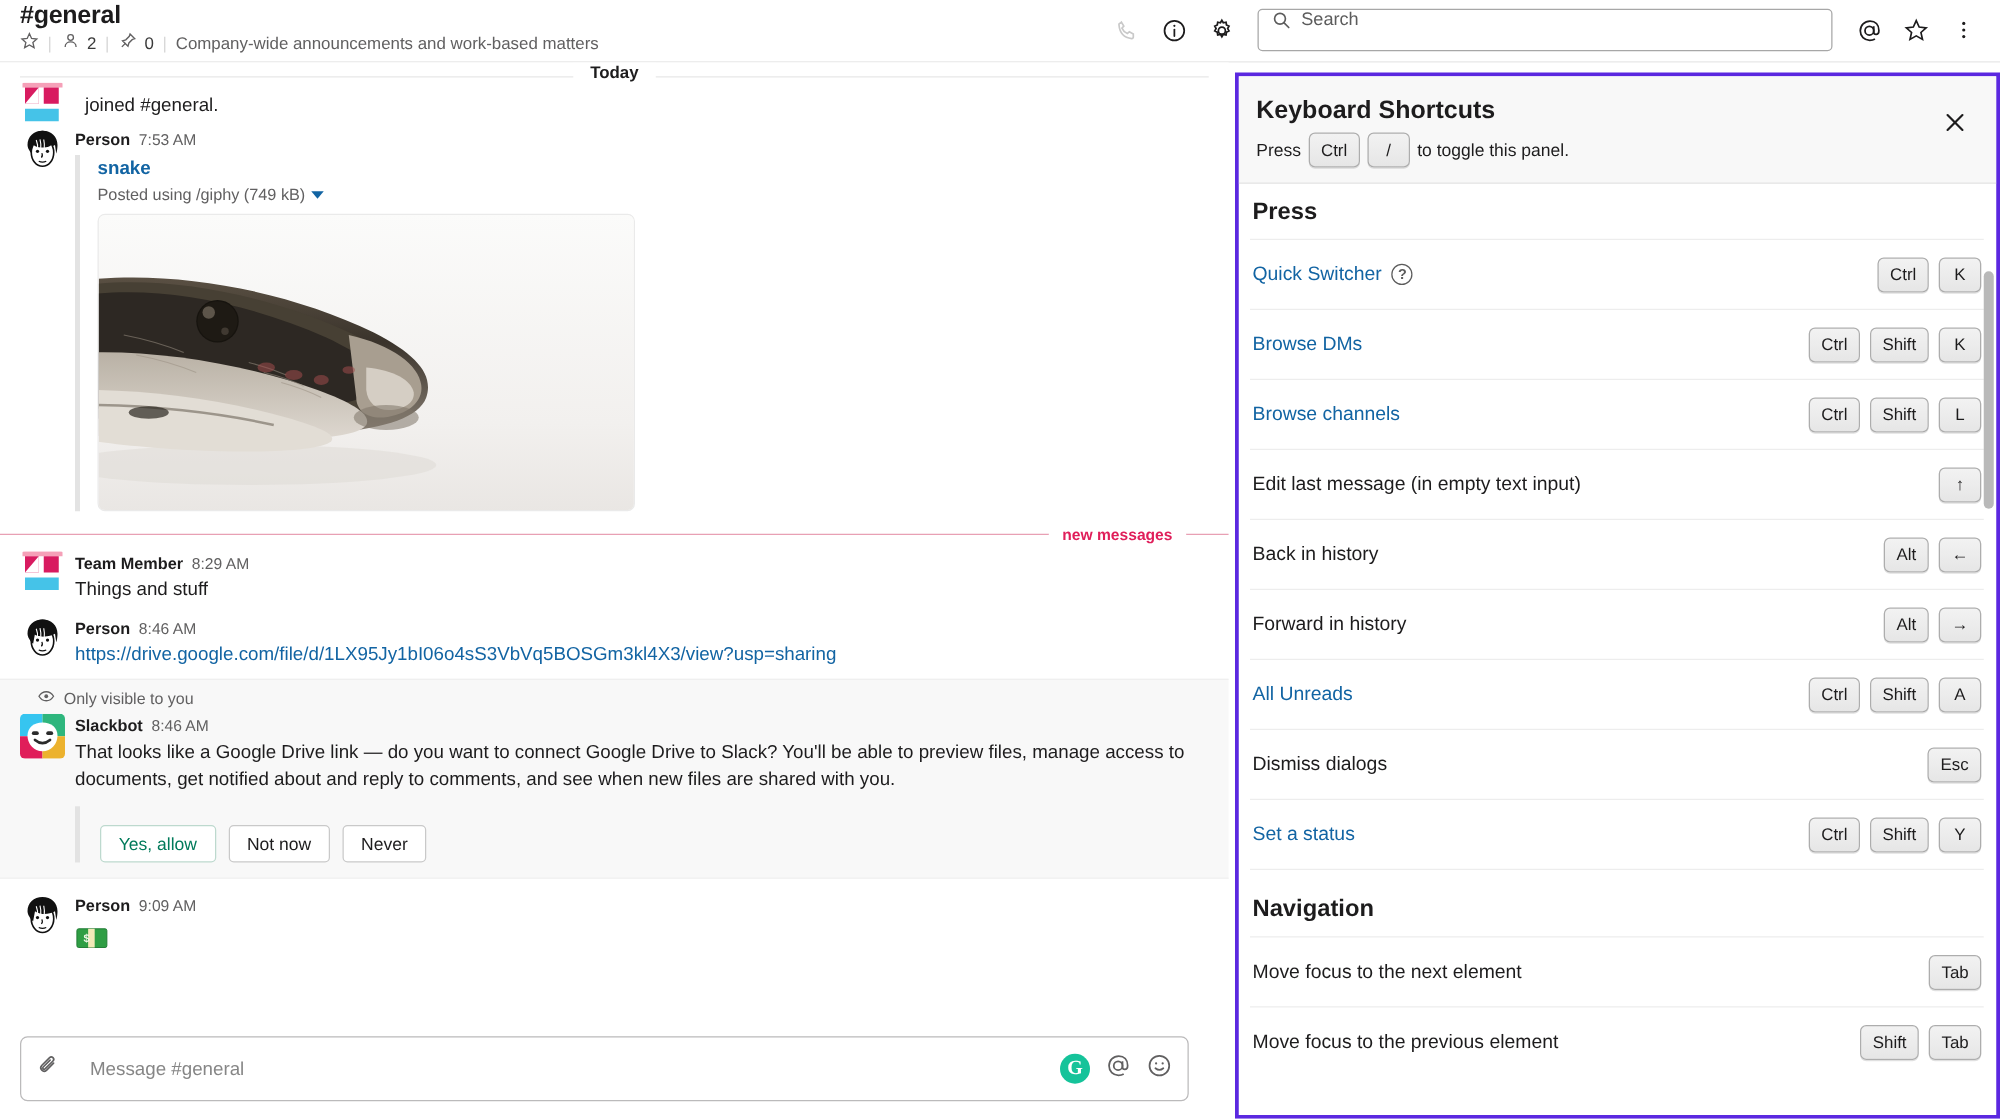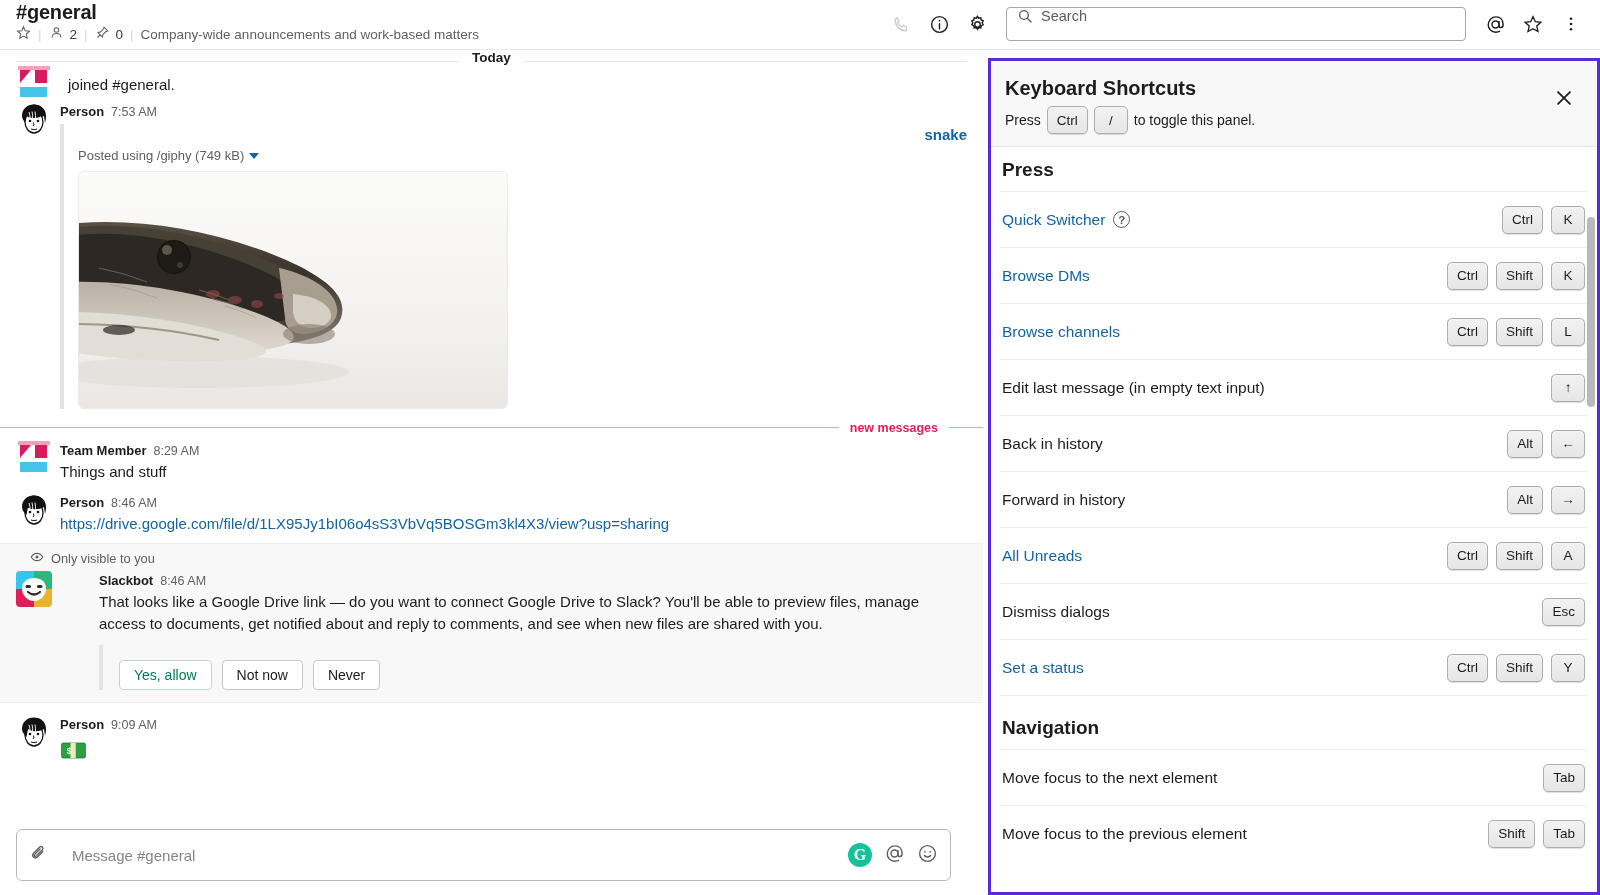--- a/index.html
+++ b/index.html
@@ -70,21 +70,21 @@
   .msg-text { font-size: 15px; color: #1d1c1d; line-height: 22px; }
   .msg-link { color: #1264a3; text-decoration: none; word-break: break-all; cursor: pointer; }
 
   
   .join-row { display:flex; align-items:center; padding: 0 16px; height: 24px; gap: 8px; margin-left:0;}
   .join-av { width: 36px; height: 36px; margin-right: 8px; border-radius:4px; overflow:hidden; flex:0 0 36px; position:relative;}
   .join-text { font-size: 15px; color: #1d1c1d; }
 
   
   .attach { border-left: 4px solid #e3e3e3; padding-left: 14px; margin-top: 2px; }
-  .attach-title { font-size: 15px; color: #1264a3; font-weight: 600; cursor: pointer; line-height: 22px; text-align: right;}
+  .attach-title { font-size: 15px; color: #1264a3; font-weight: 600; cursor: pointer; line-height: 22px;}
   .attach-sub { font-size: 13px; color: #616061; margin-top: 2px; display: flex; align-items: center; gap: 5px; }
   .caret-dn { width:0;height:0;border-left:5px solid transparent;border-right:5px solid transparent;border-top:6px solid #1264a3; display:inline-block; cursor:pointer;}
   .snake-img {
     width: 430px; height: 238px; margin-top: 8px; border: 1px solid #eaeaea; border-radius: 6px;
     overflow: hidden; position: relative; background: #f7f6f4;
   }
 
   
   .new-div { position: relative; height: 20px; margin-top: 4px; }
   .new-div .nline { position: absolute; left: 0; right: 0; top: 10px; height: 1px; background: #e8a0b4; }
@@ -396,21 +396,21 @@
     <div class="ephemeral" style="margin-top:6px;">
       <div class="only-you">
         <span>
           <svg width="14" height="14" viewBox="0 0 24 24" fill="none" stroke="#616061" stroke-width="1.8">
             <path d="M2 12s3.8-6.2 10-6.2S22 12 22 12s-3.8 6.2-10 6.2S2 12 2 12z"></path>
               <circle cx="12" cy="12" r="2.6" fill="#616061" stroke="none"></circle>
           </svg>
         </span>
         <span>Only visible to you</span>
       </div>
-      <div class="msg" style="padding-top:4px;gap:39px;">
+      <div class="msg" style="padding-top:4px;">
         <div class="avatar">
           <svg width="36" height="36" viewBox="0 0 36 36">
             <rect x="0" y="0" width="18" height="18" fill="#36c5f0"></rect>
             <rect x="18" y="0" width="18" height="18" fill="#2eb67d"></rect>
             <rect x="0" y="18" width="18" height="18" fill="#e01e5a"></rect>
             <rect x="18" y="18" width="18" height="18" fill="#ecb22e"></rect>
             <path d="M18 7c7 0 12 4 12 10.5S25 30 18 30 6 24 6 17.5 11 7 18 7z" fill="#ffffff"></path>
             <rect x="9.5" y="14" width="5.5" height="3" rx="1.5" fill="#2b2b2b"></rect>
             <rect x="21" y="14" width="5.5" height="3" rx="1.5" fill="#2b2b2b"></rect>
             <path d="M12 21q6 5 12 0" stroke="#2b2b2b" stroke-width="2.2" fill="none" stroke-linecap="round"></path>

